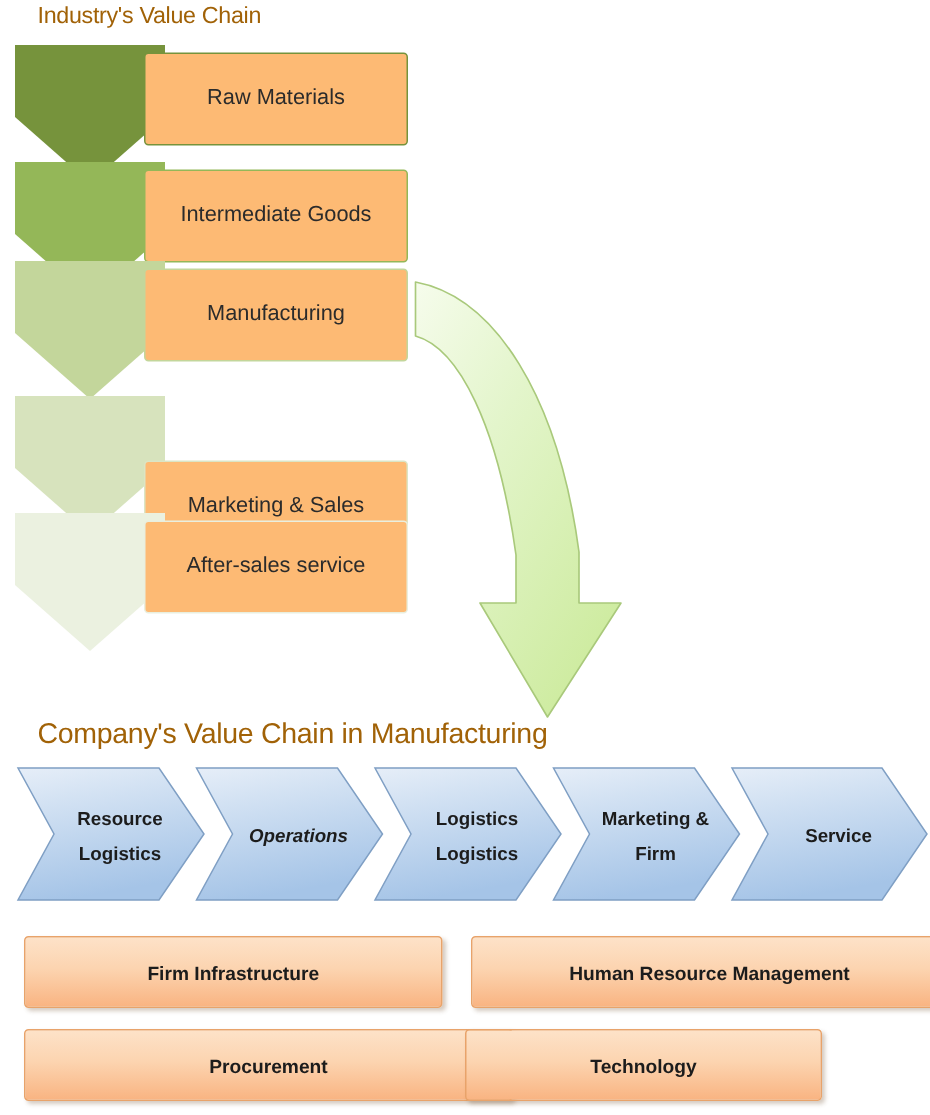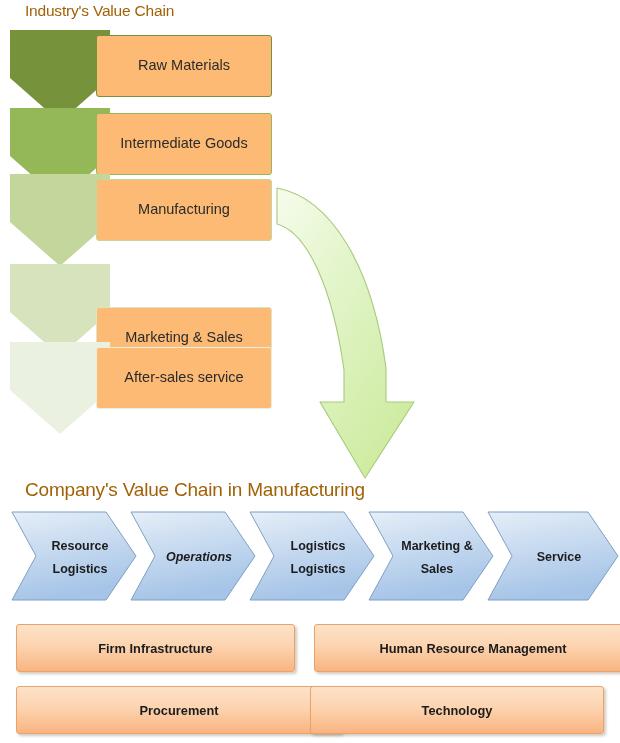--- a/index.html
+++ b/index.html
@@ -269,21 +269,21 @@
             <linearGradient id="paGrad3" x1="0" y1="0" x2="0.25" y2="1">
               <stop offset="0%" stop-color="#e6eef8"></stop>
               <stop offset="28%" stop-color="#d3e2f3"></stop>
               <stop offset="100%" stop-color="#a5c4e7"></stop>
             </linearGradient>
           </defs>
           <path d="M 0,0 L 94,0 L 124,44 L 94,88 L 0,88 L 24,44 Z" fill="url(#paGrad3)" stroke="#7f9fc4" stroke-width="1"></path>
         </svg>
         <div class="pa-label">
           <span>Marketing &amp;</span>
-          <span>Sales</span>
+          <span>Firm</span>
         </div>
       </div>
       <div class="pa-chev" style="left: 488px; width: 130px;">
         <svg viewBox="0 0 130 88" width="130" height="88">
           <defs>
             <linearGradient id="paGrad4" x1="0" y1="0" x2="0.25" y2="1">
               <stop offset="0%" stop-color="#e6eef8"></stop>
               <stop offset="28%" stop-color="#d3e2f3"></stop>
               <stop offset="100%" stop-color="#a5c4e7"></stop>
             </linearGradient>
@@ -293,16 +293,16 @@
         <div class="pa-label">
           <span>Service</span>
         </div>
       </div>
     </div>
 
   <div id="support-activities">
       <div class="support-box" style="left: 16px; top: 4px; width: 279px; height: 48px;">Firm Infrastructure</div>
       <div class="support-box" style="left: 314px; top: 4px; width: 318px; height: 48px;">Human Resource Management</div>
       <div class="support-box" style="left: 16px; top: 66px; width: 326px; height: 48px;">Procurement</div>
-      <div class="support-box" style="left: 310px; top: 66px; width: 294px; height: 48px;">Technology</div>
+      <div class="support-box" style="left: 310px; top: 66px; width: 238px; height: 48px;">Technology</div>
     </div>
 
 </div>
 
 </body></html>

